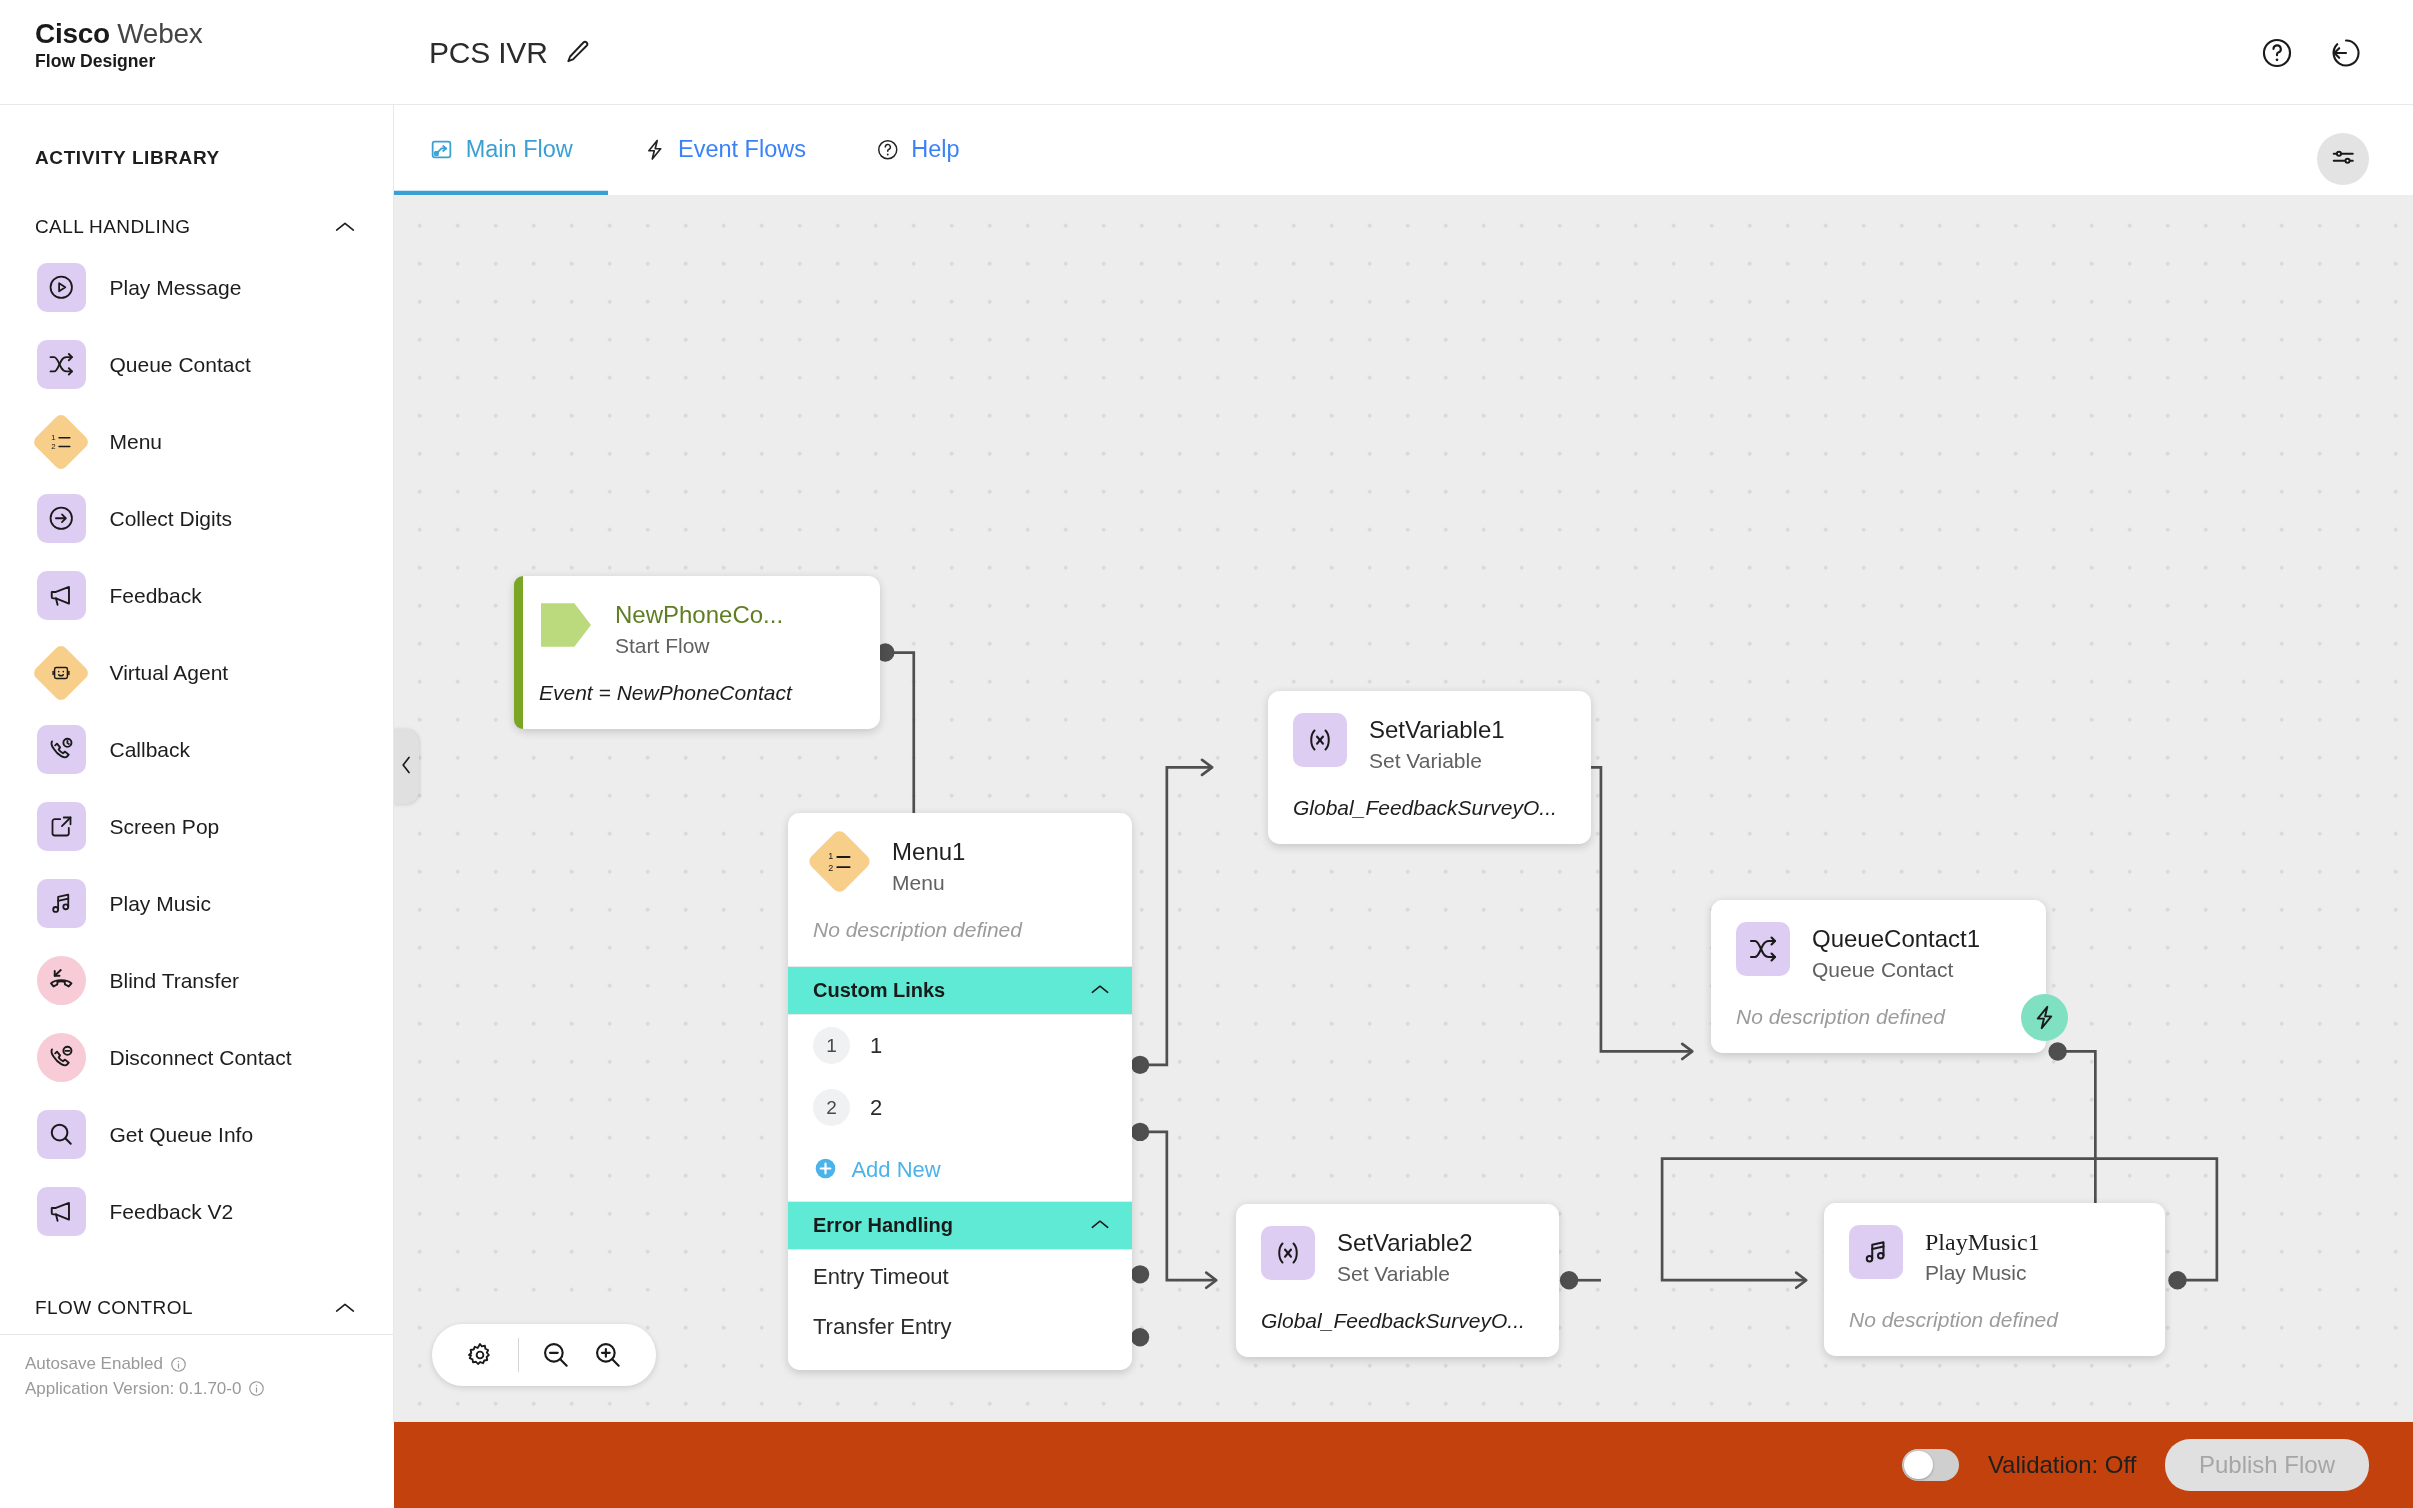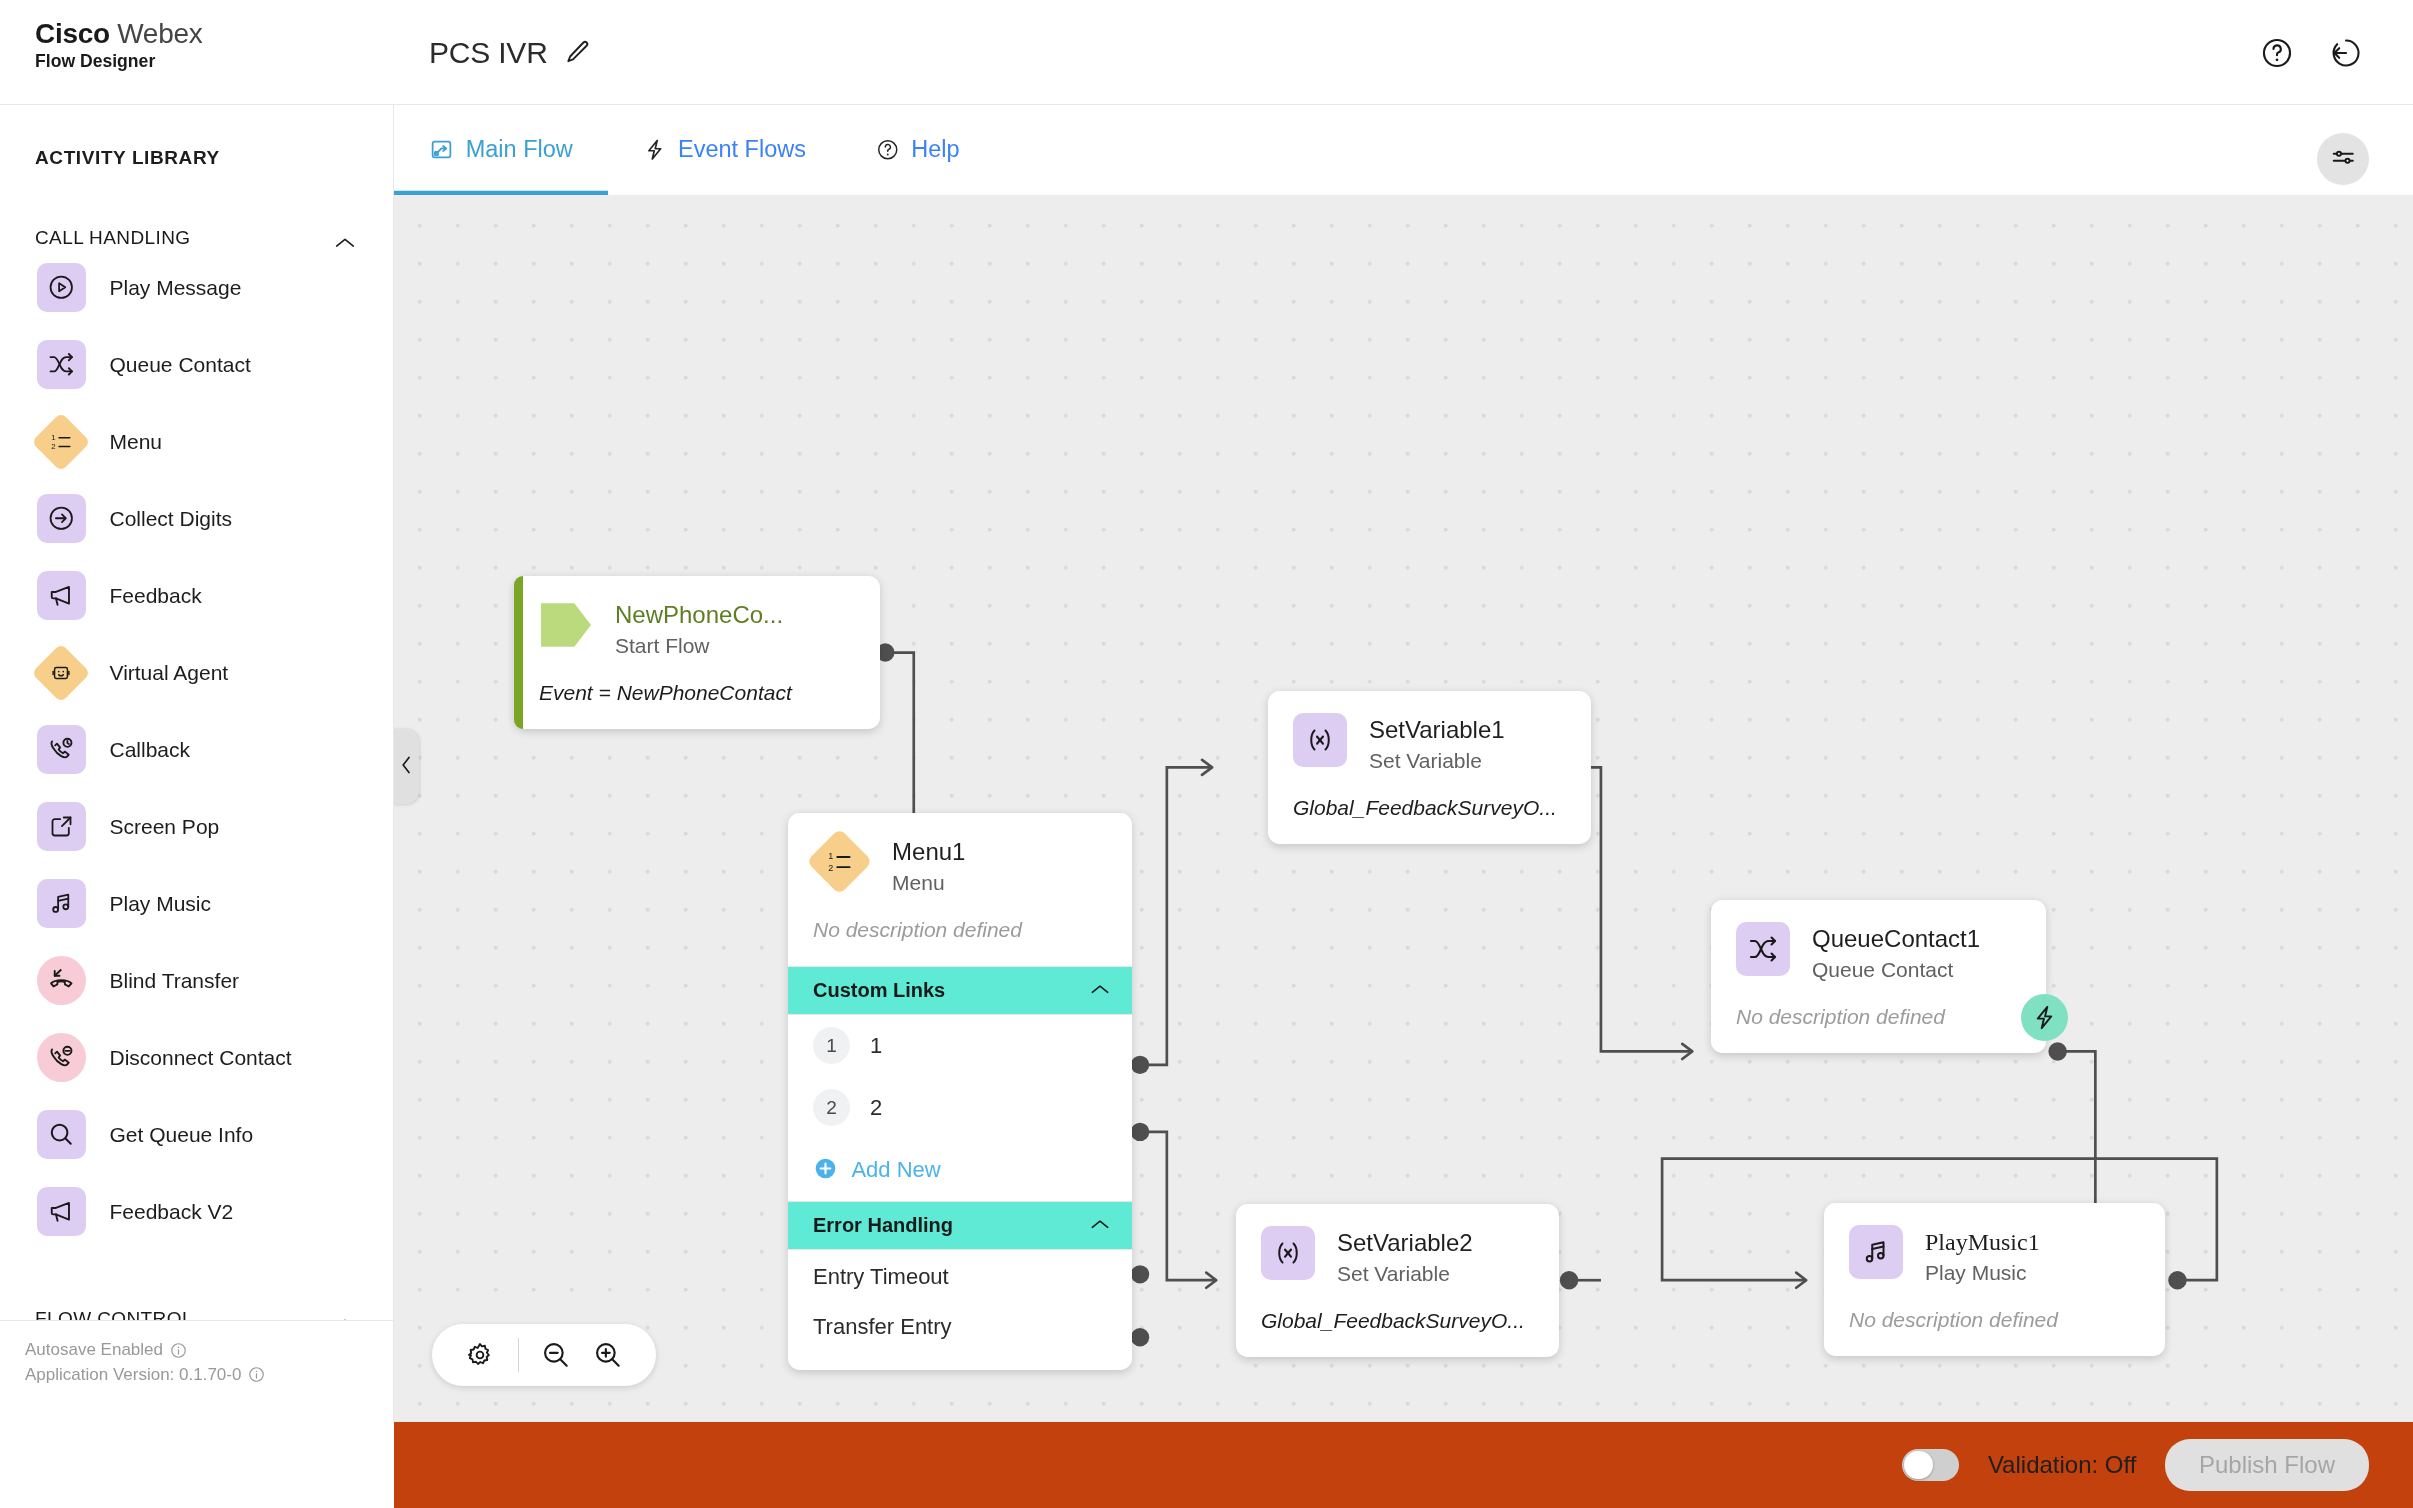--- a/index.html
+++ b/index.html
@@ -39,21 +39,21 @@
   
   .sidebar {
     position: absolute; left: 0; top: 105px; width: 394px; height: 1317px;
     background: #fff; border-right: 0.8px solid #e8e8e8; overflow: hidden;
   }
   .lib-title {
     font-size: 19px; font-weight: 700; letter-spacing: 0.6px;
     color: #1d1d1d; padding: 42px 0 0 35px;
   }
   .group-head {
-    display: flex; align-items: flex-end; justify-content: space-between;
+    display: flex; align-items: center; justify-content: space-between;
     padding: 0 37px 0 35px; height: 45px; margin-top: 35px; cursor: pointer;
   }
   .group-head .gh-label { font-size: 19px; letter-spacing: 0.4px; color: #1a1a1a; }
   .chev-up { width: 22px; height: 13.4px; display: block; }
   .act-item {
     display: flex; align-items: center; gap: 23.5px;
     height: 77px; padding-left: 37px; cursor: grab;
   }
   .act-ico {
     width: 49px; height: 49px; flex: 0 0 49px;
@@ -63,21 +63,21 @@
   .ico-circ { border-radius: 50%; background: #f7ccd6; }
   .ico-dia {
     background: #f8cf8a; border-radius: 6.7px;
     transform: rotate(45deg); width: 42px; height: 42px; flex: 0 0 42px;
   }
   .ico-dia > svg { transform: rotate(-45deg); }
   .act-label { font-size: 21px; color: #1d1d1d; }
 
   
   .side-footer {
-    position: absolute; left: 0; bottom: 14px; width: 394px; height: 88px;
+    position: absolute; left: 0; bottom: 0; width: 394px; height: 88px;
     background: #fff; border-top: 0.8px solid #e8e8e8; padding: 17px 0 0 25px;
   }
   .sf-row { display: flex; align-items: center; gap: 6.7px; color: #999; font-size: 17px; line-height: 1.45; }
   .info-i { width: 17px; height: 17px; display: inline-block; }
 
   
   .tabbar {
     position: absolute; left: 394px; top: 105px; width: 2020px; height: 91px;
     background: #fff; border-bottom: 0.8px solid #e2e2e2;
     display: flex; align-items: flex-end;

